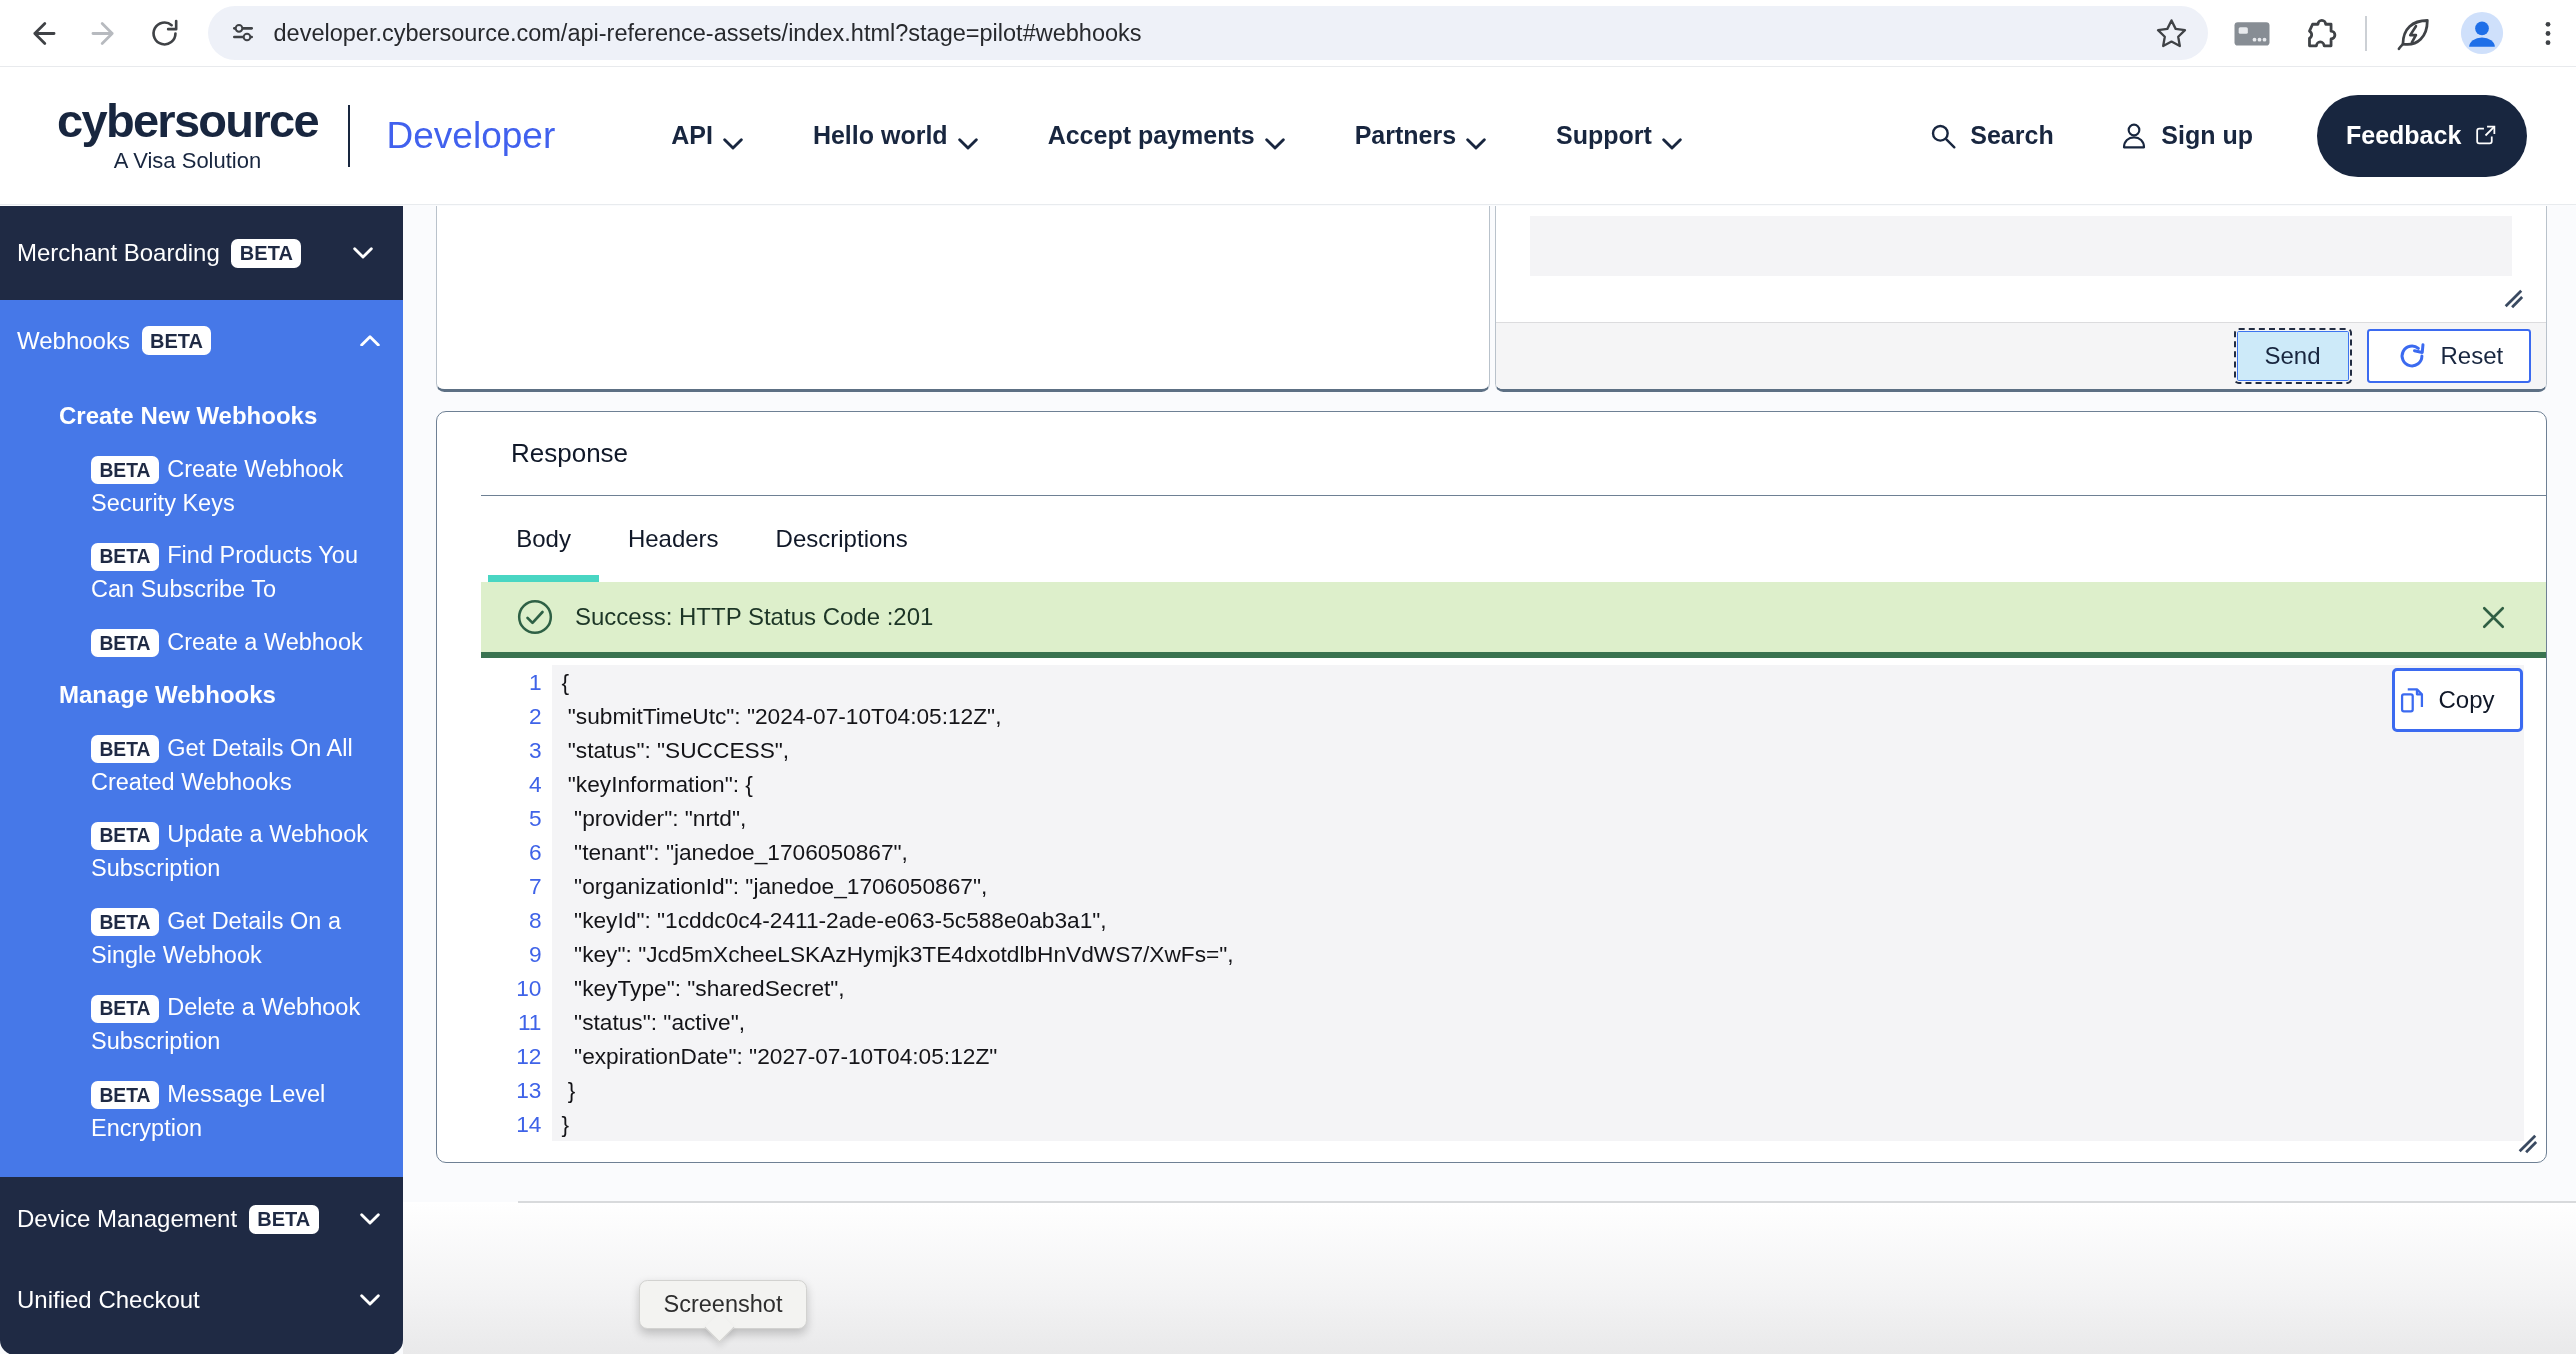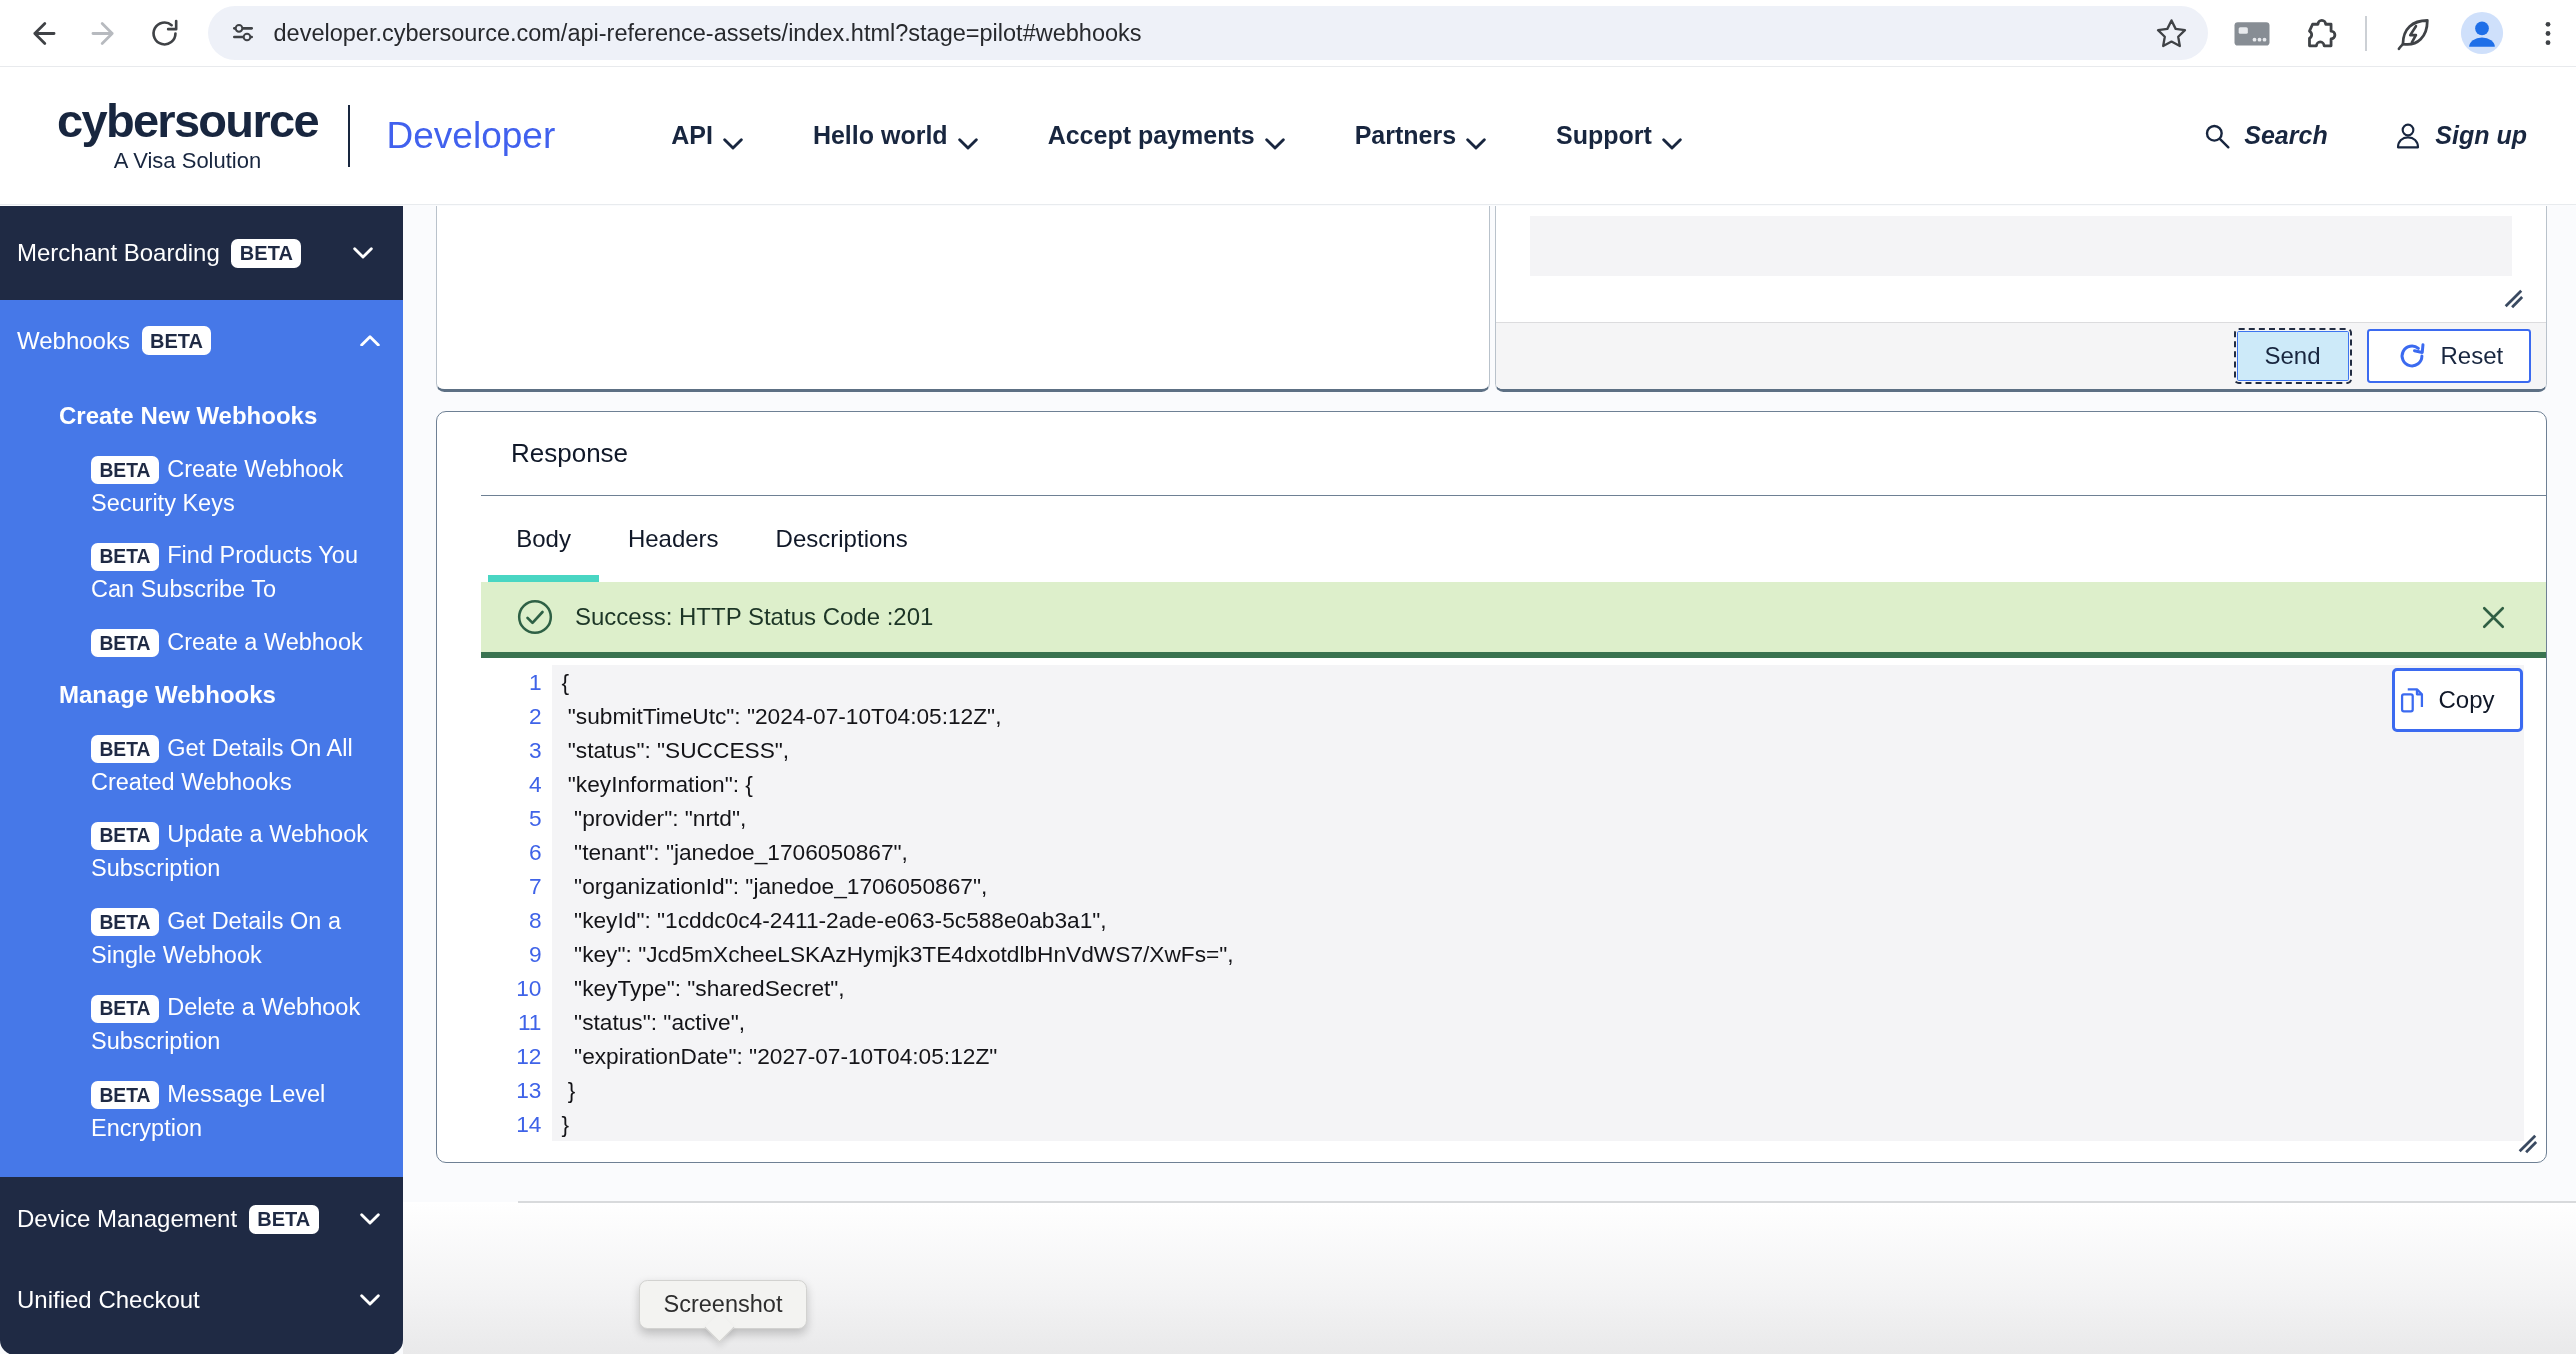--- a/index.html
+++ b/index.html
@@ -21,21 +21,21 @@
   
   .site-header { position:absolute; left:0; top:67px; width:2576px; height:138px; background:#fff;
     border-bottom:0.8px solid #e8ebee; display:flex; align-items:center; color:#18263f; }
   .logo-block { margin-left:57px; display:flex; flex-direction:column; align-items:center; }
   .logo-primary { font-size:47px; font-weight:800; letter-spacing:-1.7px; color:#18263f; line-height:1; }
   .logo-secondary { font-size:22px; font-weight:500; color:#18263f; margin-top:3.4px; }
   .logo-vsep { width:1.7px; height:62px; background:#18263f; margin-left:30px; }
   .brand { font-size:37px; font-weight:500; color:#4161ee; margin-left:37px; }
   .main-nav { display:flex; align-items:center; margin-left:116px; gap:70px; }
   .nav-item { display:flex; align-items:flex-end; gap:10px; font-size:25px; font-weight:600; cursor:pointer; }
-  .hdr-right { display:flex; align-items:center; margin-left:auto; margin-right:49px; gap:64px;font-style:italic; }
+  .hdr-right { display:flex; align-items:center; margin-left:auto; margin-right:49px; gap:64px; }
   .hdr-action { display:flex; align-items:center; gap:11.7px; font-size:25px; font-weight:600; cursor:pointer; }
   .feedback-btn { width:210px; height:82px; border-radius:42px; background:#18263f; color:#fff;
     display:flex; align-items:center; justify-content:center; gap:11.7px; font-size:25px; font-weight:600; cursor:pointer; }
 
   
   .sidebar { position:absolute; left:0; top:206px; width:403px; height:1149px; color:#fff; }
   .side-dark-top { height:94px; background:#1f2a44; display:flex; align-items:center; padding:0 23.5px 0 17px; }
   .side-blue { height:877px; background:#4678e8; padding-top:0; overflow:hidden; }
   .side-dark-bottom { height:178px; background:#1f2a44; border-radius:0 0 15px 15px; overflow:hidden; padding-top:1.7px; }
   .section-row { display:flex; align-items:center; padding:0 23.5px 0 17px; height:81px; cursor:pointer; }
@@ -241,20 +241,30 @@
       </div>
       <div class="hdr-action">
         <span style="display:flex;">
           <svg viewBox="0 0 48 48" width="32" height="32">
               <circle cx="24" cy="15" r="8" fill="none" stroke="#18263f" stroke-width="3.2"></circle>
               <path d="M9 41 c0-9.5 6.7-15 15-15 s15 5.5 15 15" fill="none" stroke="#18263f" stroke-width="3.2"></path>
               <line x1="9" y1="41" x2="39" y2="41" stroke="#18263f" stroke-width="3.2" stroke-linecap="round"></line>
             </svg>
         </span>
         <span>Sign up</span>
+      </div>
+      <div class="feedback-btn">
+        <span>Feedback</span>
+        <span style="display:flex;">
+          <svg viewBox="0 0 48 48" width="25" height="25">
+              <path d="M21 11 h-9 a4 4 0 0 0 -4 4 v20 a4 4 0 0 0 4 4 h20 a4 4 0 0 0 4 -4 v-9" fill="none" stroke="#fff" stroke-width="3.4"></path>
+              <path d="M27 7 h14 v14" fill="none" stroke="#fff" stroke-width="3.4"></path>
+              <path d="M41 7 L24 24" stroke="#fff" stroke-width="3.4"></path>
+            </svg>
+        </span>
       </div>
     </div>
   </div>
 
   <div class="sidebar">
     <div class="side-dark-top" id="side-top">
         <div class="section-row" style="width: 100%; padding: 0px 6.7px 0px 0px;">
           <span class="section-label">Merchant Boarding</span>
           <span class="beta-badge">BETA</span>
           <span class="section-chev" style="color:#fff;">

